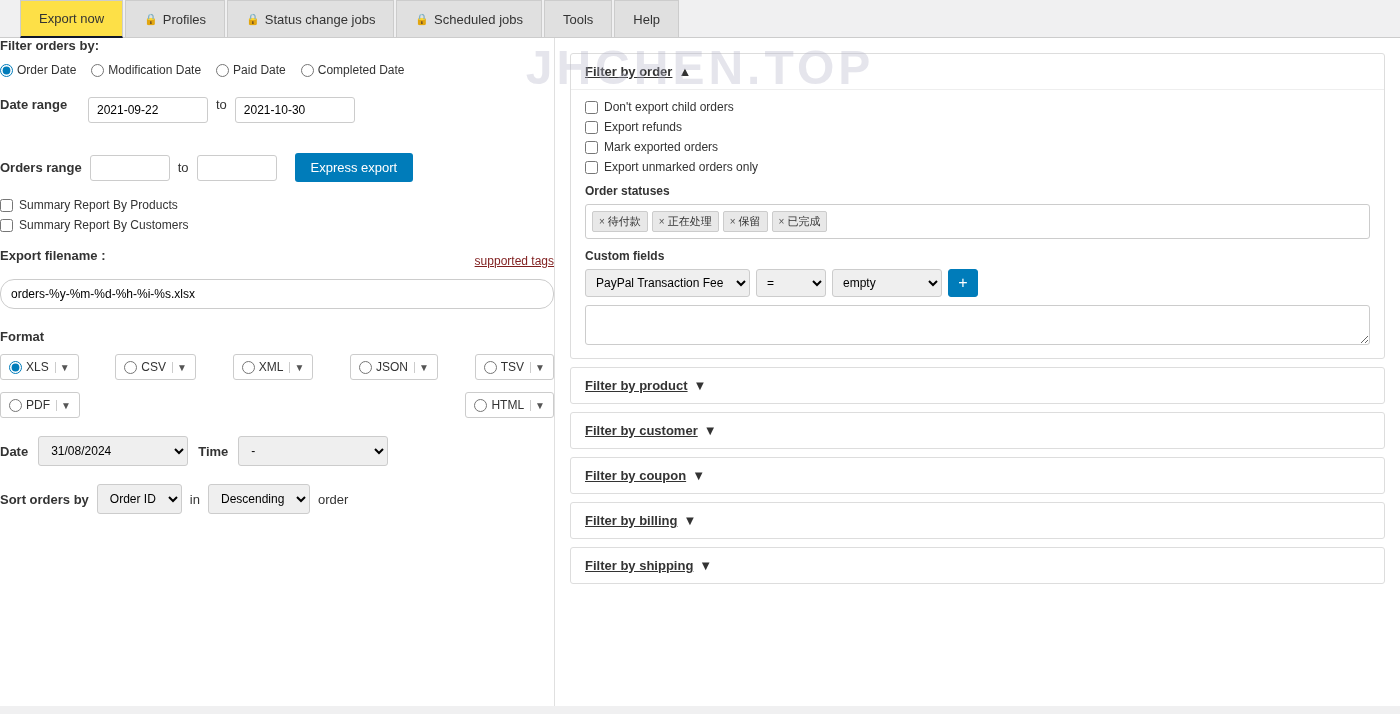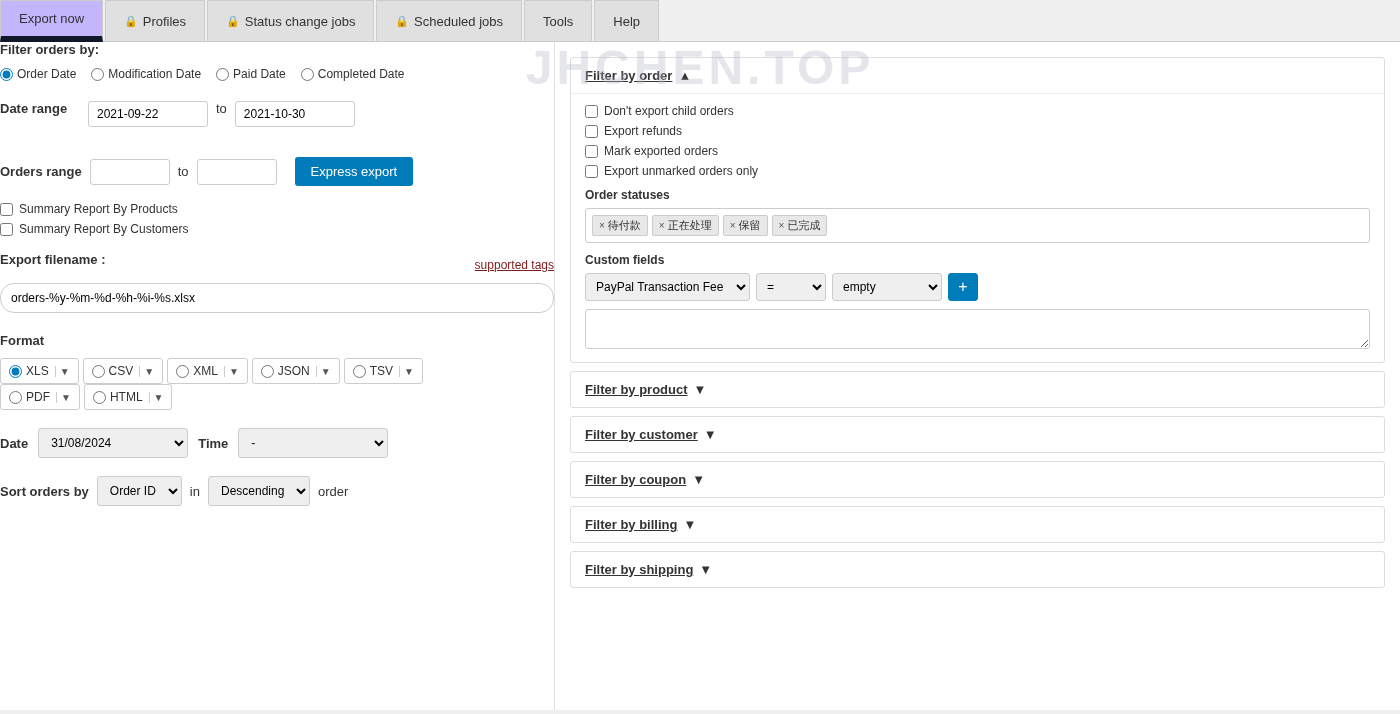--- a/index.html
+++ b/index.html
@@ -14,24 +14,25 @@
       border-bottom: none;
       background: #e0e0e0;
       margin-right: 2px;
       font-size: 13px;
       color: #333;
       display: flex;
       align-items: center;
       gap: 5px;
     }
     .tab.active {
-      background: #c4b5fd;
-      border-bottom: 6px solid #0f172a;
+      background: #fde047;
+      border-bottom: 2px solid #0f172a;
       margin-bottom: -1px;
       z-index: 1;
+      margin-left: 20px;
     }
     .tab .lock-icon { font-size: 11px; }
 
     
     .main { display: flex; background: #fff; min-height: calc(100vh - 46px); }
 
     
     .left-panel { flex: 0 0 555px; border-right: 1px solid #e0e0e0; }
     .right-panel { flex: 1; padding: 15px; }
 
@@ -60,21 +61,21 @@
     .checkbox-item input[type="checkbox"] { accent-color: #007cba; }
 
     
     .filename-section { margin-bottom: 20px; }
     .filename-header { display: flex; justify-content: space-between; align-items: center; margin-bottom: 6px; }
     .filename-link { color: #7f1d1d; text-decoration: underline; font-size: 12px; cursor: pointer; }
     .filename-input { width: 100%; padding: 7px 10px; border: 1px solid #ccc; border-radius: 14px; font-size: 12px; }
 
     
     .format-section { margin-bottom: 18px; }
-    .format-row { display: flex; flex-wrap: wrap; gap: 4px; margin-bottom: 0; }
+    .format-row { display: flex; flex-wrap: wrap; gap: 10px; margin-bottom: 12px; justify-content: space-between; }
     .format-btn {
       display: flex; align-items: center; gap: 4px;
       border: 1px solid #ccc; border-radius: 3px; padding: 5px 8px;
       background: #fff; cursor: pointer; font-size: 12px;
     }
     .format-btn input[type="radio"] { accent-color: #007cba; }
     .format-btn .arrow { font-size: 10px; color: #555; border-left: 1px solid #ccc; padding-left: 4px; margin-left: 2px; }
 
     
     .datetime-row { display: flex; align-items: center; gap: 10px; margin-bottom: 18px; }

